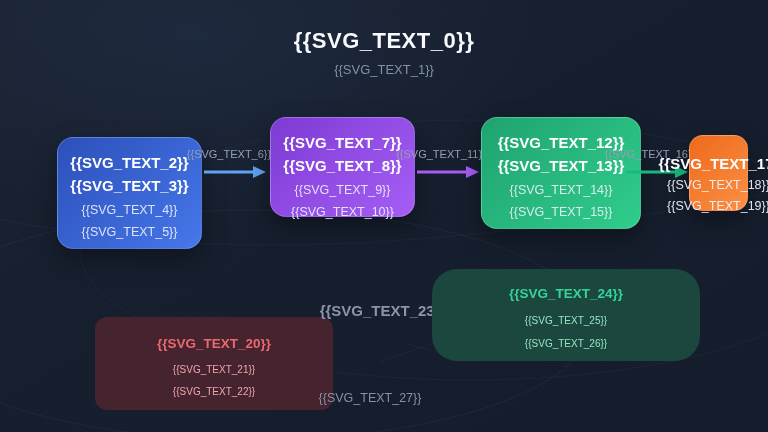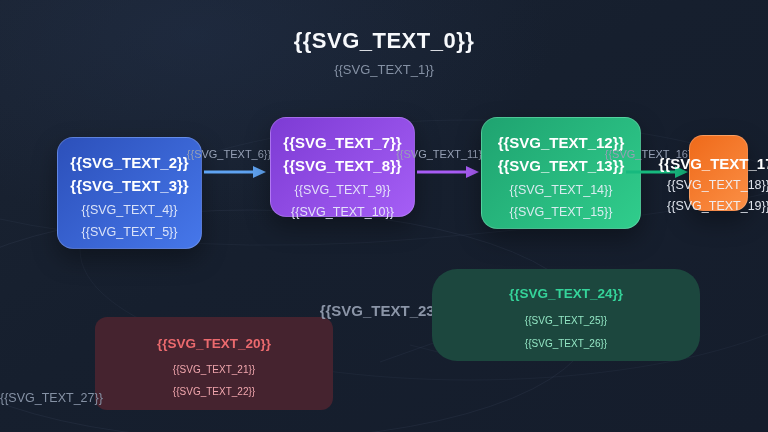--- a/index.html
+++ b/index.html
@@ -62,21 +62,21 @@
   .panel-neg .line{color:#f0a6ad;}
   .panel-neg .panel-lines{margin-top:5px;}
   .panel-pos .heading{color:#35d49a;padding-top:15px;}
   .panel-pos .line{color:#93e6c4;padding-top:1px;}
   .panel-pos .panel-lines{margin-top:5px;}
   .versus{
     position:absolute;left:0;top:302px;width:766px;text-align:center;
     color:#8b95a7;font-size:15px;font-weight:700;
   }
   .caption{
-    position:absolute;left:0;top:391px;width:740px;
+    position:absolute;left:0;top:391px;width:740px;text-align:center;
     color:#8591a4;font-size:12.5px;
   }
 </style>
 </head>
 <body>
 
 <div class="stage">
 
   <svg class="bg-decor" viewBox="0 0 768 432" xmlns="http://www.w3.org/2000/svg">
     <ellipse cx="250" cy="325" rx="340" ry="115" fill="none" stroke="rgba(150,172,215,0.07)" stroke-width="1"></ellipse>

